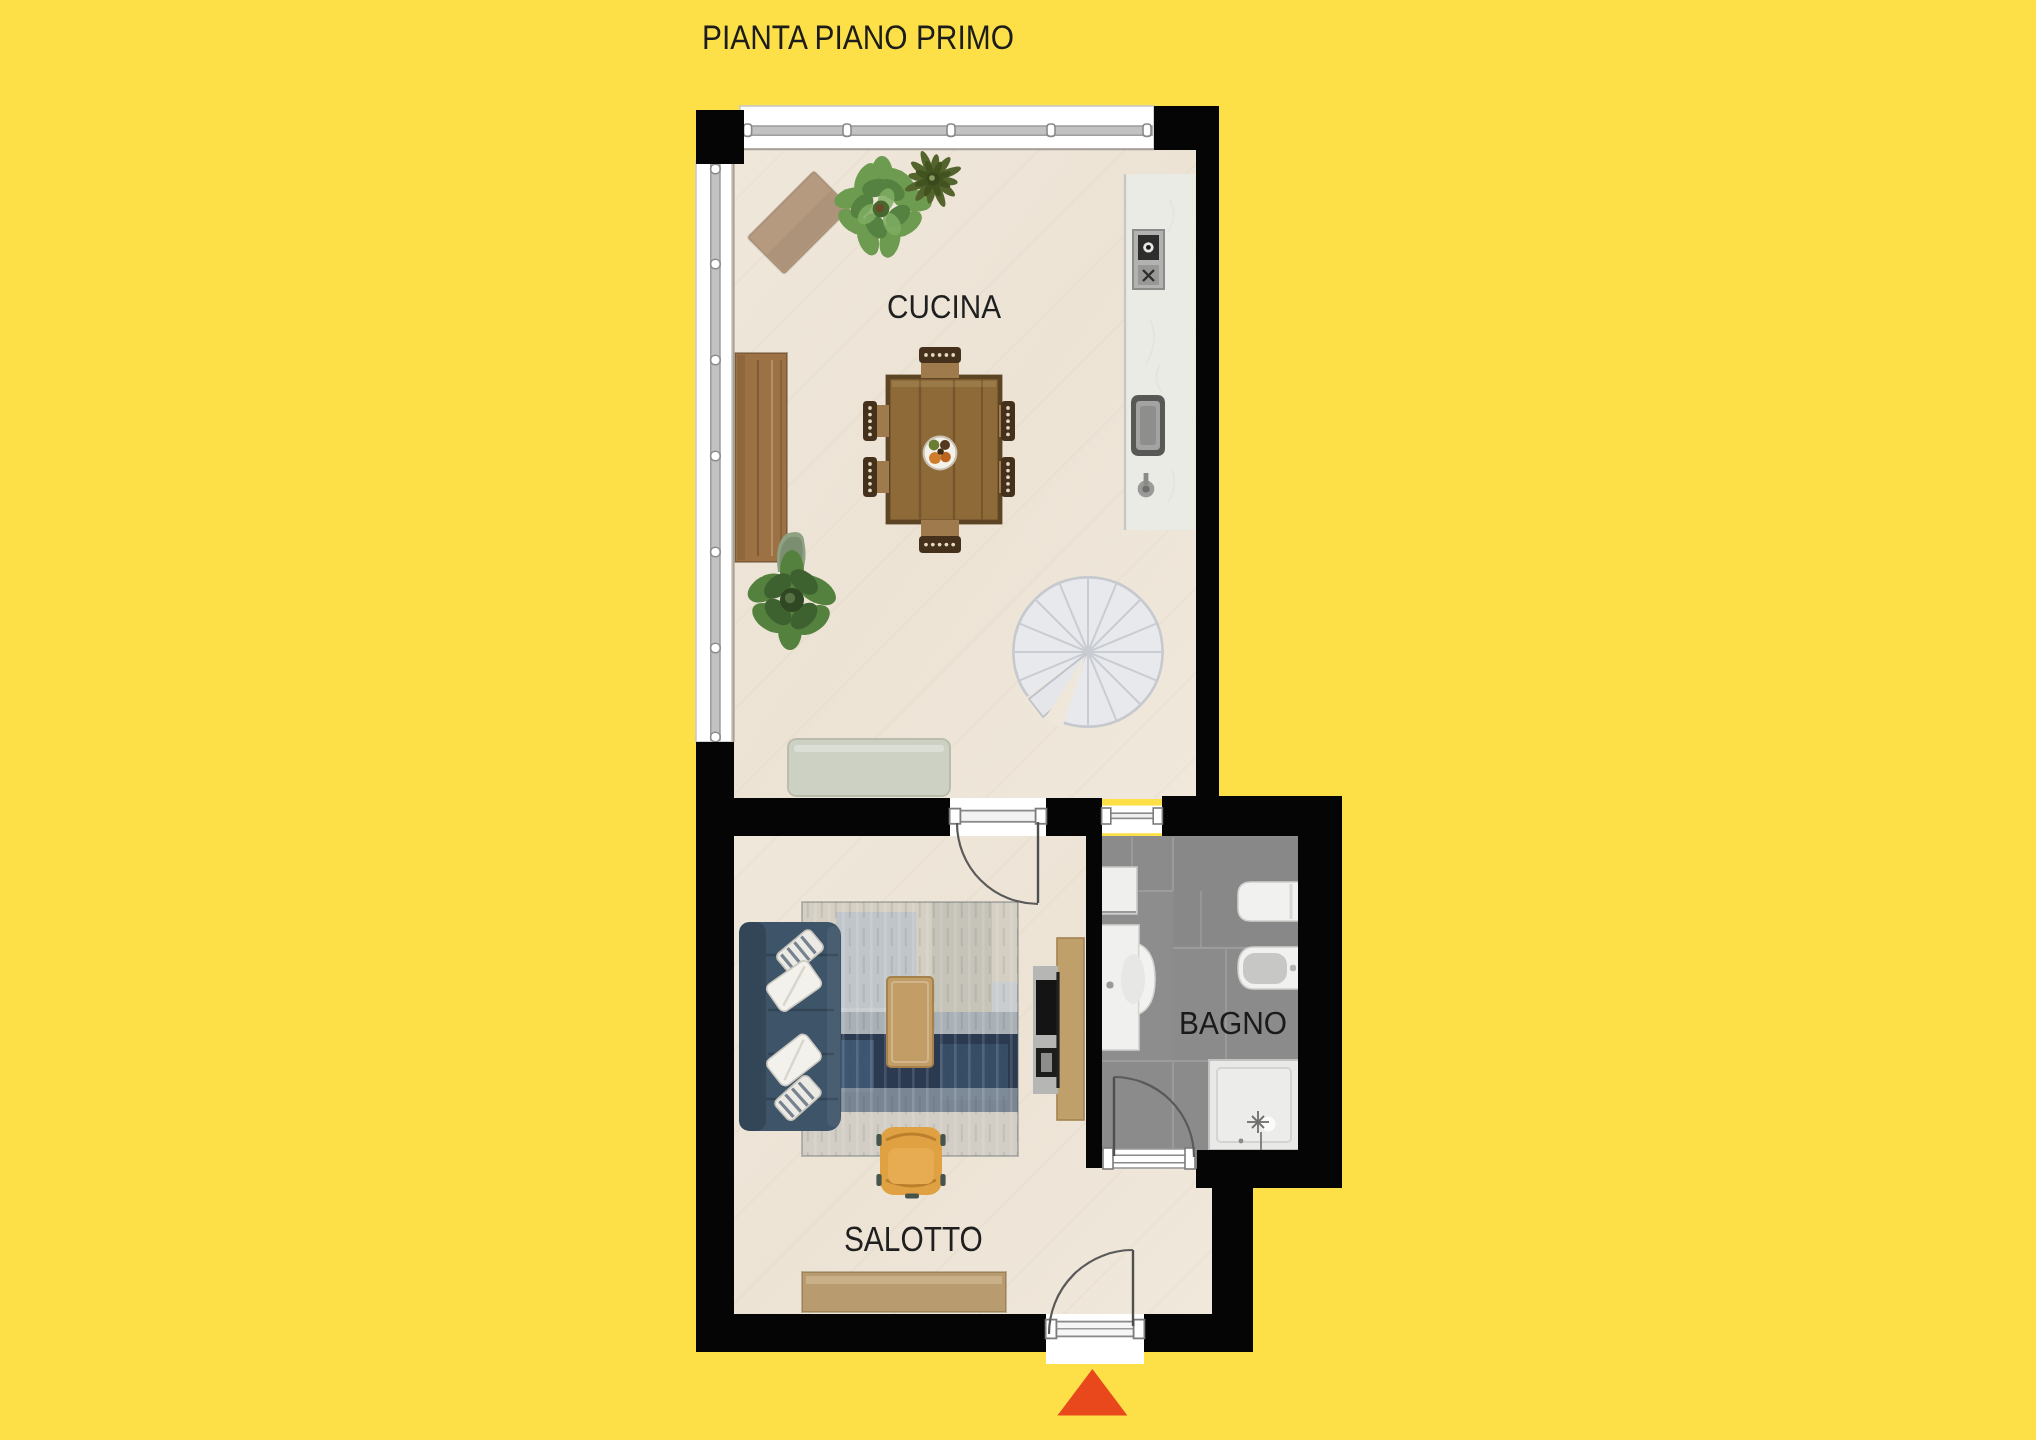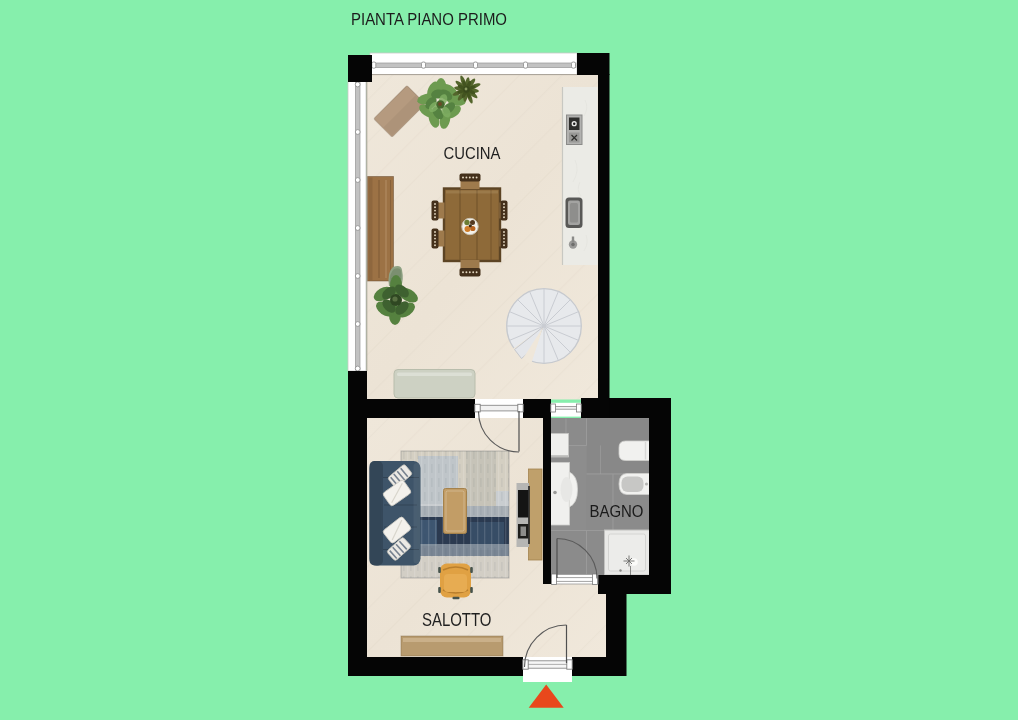--- a/index.html
+++ b/index.html
@@ -1,16 +1,16 @@
 <!DOCTYPE html>
 <html><head>
 <meta charset="utf-8">
 <style>
   html,body{margin:0;padding:0;background:#ffffff;}
-  #page{position:relative;width:1018px;height:720px;background:#86efac;overflow:hidden;
+  #page{position:relative;width:1018px;height:720px;background:#fde047;overflow:hidden;
         font-family:"Liberation Sans", sans-serif;}
   svg text{font-family:"Liberation Sans", sans-serif;}
 </style>
 </head>
 <body>
 <div id="page">
 <svg width="1018" height="720" viewBox="0 0 1018 720">
 <defs>
   <linearGradient id="floorg" x1="0" y1="0" x2="1" y2="1">
     <stop offset="0" stop-color="#efe7da"></stop>

